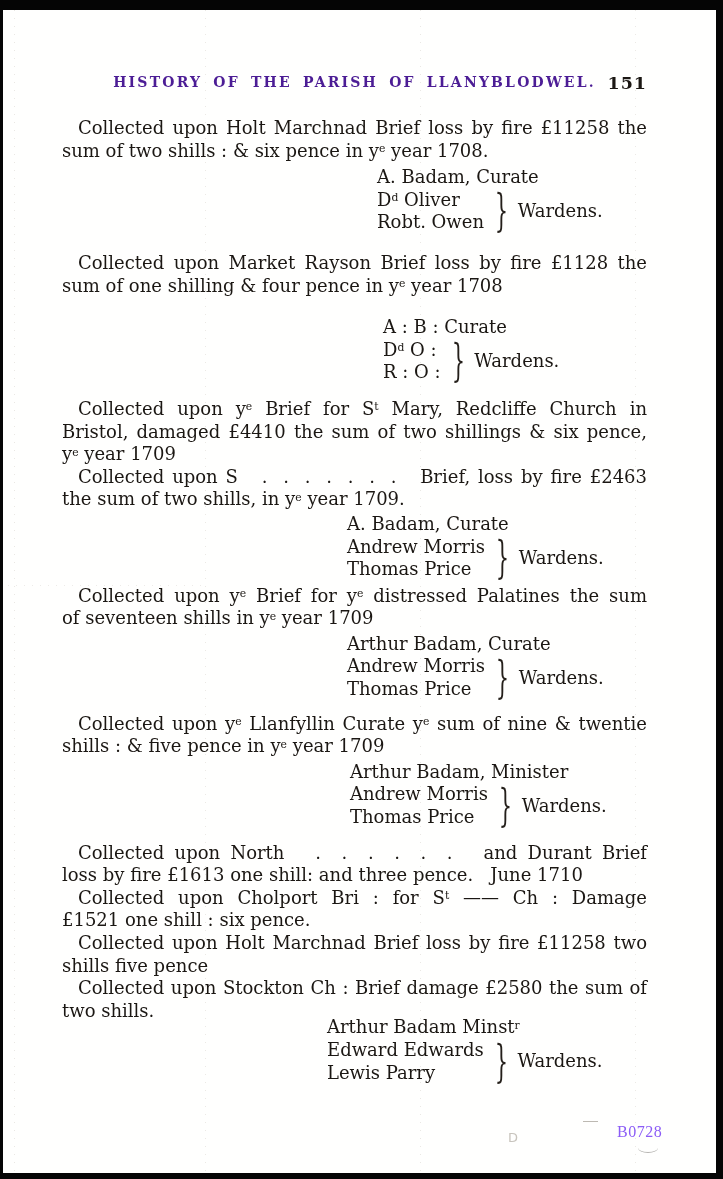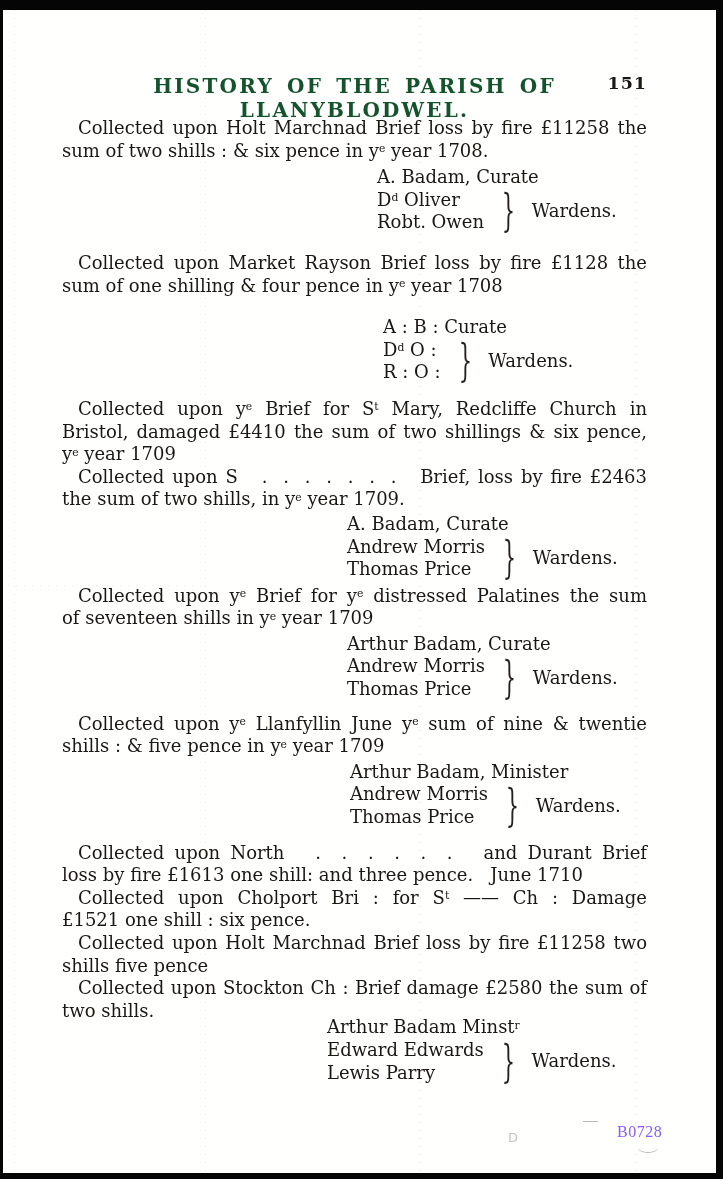--- a/index.html
+++ b/index.html
@@ -10,34 +10,34 @@
   .frame-bottom{position:absolute;left:0;bottom:0;width:723px;height:6px;background:#050505;}
   .frame-left{position:absolute;left:0;top:0;width:3px;height:1179px;background:#050505;}
   .frame-right{position:absolute;right:0;top:0;width:7px;height:1179px;background:#050505;}
   
   .dotline-v{position:absolute;top:10px;bottom:6px;width:1px;opacity:.45;
     background:repeating-linear-gradient(to bottom,rgba(165,155,142,.5) 0 1.5px,transparent 1.5px 8px);}
   .dotline-h{position:absolute;height:1px;opacity:.4;
     background:repeating-linear-gradient(to right,rgba(165,155,142,.5) 0 1.5px,transparent 1.5px 8px);}
   
   .header{position:absolute;left:62px;top:74px;width:585px;}
-  .header-title{text-align:center;font-weight:bold;font-size:20px;letter-spacing:2.2px;
-                word-spacing:4px;color:#14532d;}
+  .header-title{text-align:center;font-weight:bold;font-size:14px;letter-spacing:2.2px;
+                word-spacing:4px;color:#4c1d95;}
   .page-number{position:absolute;right:0;top:-1px;font-weight:bold;font-size:17.5px;letter-spacing:1px;text-align:right;}
   
   .text-column{position:absolute;left:62px;top:117px;width:585px;font-size:18px;line-height:22.6px;}
   .para{margin:0;padding:0;}
   .line{display:block;text-align:justify;text-align-last:justify;}
   .line.first{text-indent:16px;}
   .line.last{text-align-last:left;}
   sup{font-size:60%;line-height:0;vertical-align:baseline;position:relative;top:-0.42em;}
   
   .sig{margin:0;}
   .sig-head{white-space:nowrap;}
-  .sig-row{display:flex;align-items:center;gap:7px;}
+  .sig-row{display:flex;align-items:center;}
   .sig-names{flex:0 0 auto;}
   .sig-name{white-space:nowrap;}
   .sig-brace{flex:0 0 auto;font-size:42px;line-height:1;transform:scaleX(.5) scaleY(1.05);
              transform-origin:center;margin-left:4px;color:#241f1a;}
   .sig-label{flex:0 0 auto;margin-left:3px;white-space:nowrap;}
   
   .stamp-code{position:absolute;left:617px;top:1123px;font-family:Liberation Serif, serif;
               font-size:16px;color:#8b5cf6;letter-spacing:.5px;}
   .stamp-d{position:absolute;left:508px;top:1130px;font-family:"DejaVu Sans","Liberation Sans",sans-serif;
            font-size:13px;color:#c8c4bd;}
@@ -136,21 +136,21 @@
         <div class="sig-names">
           <div class="sig-name"><span>Andrew Morris</span></div>
           <div class="sig-name"><span>Thomas Price</span></div>
         </div>
         <div class="sig-brace">}</div>
         <div class="sig-label">Wardens.</div>
       </div>
     </div>
 
     <p class="para" style="margin-top:12px">
-      <span class="line first"><span>Collected upon y</span><sup>e</sup><span> Llanfyllin June y</span><sup>e</sup><span> sum of nine &amp; twentie</span></span>
+      <span class="line first"><span>Collected upon y</span><sup>e</sup><span> Llanfyllin Curate y</span><sup>e</sup><span> sum of nine &amp; twentie</span></span>
       <span class="line last"><span>shills : &amp; five pence in y</span><sup>e</sup><span> year 1709</span></span>
     </p>
 
     <div class="sig" style="margin-left:288px;margin-top:3px">
       <div class="sig-head"><span>Arthur Badam, Minister</span></div>
       <div class="sig-row">
         <div class="sig-names">
           <div class="sig-name"><span>Andrew Morris</span></div>
           <div class="sig-name"><span>Thomas Price</span></div>
         </div>

